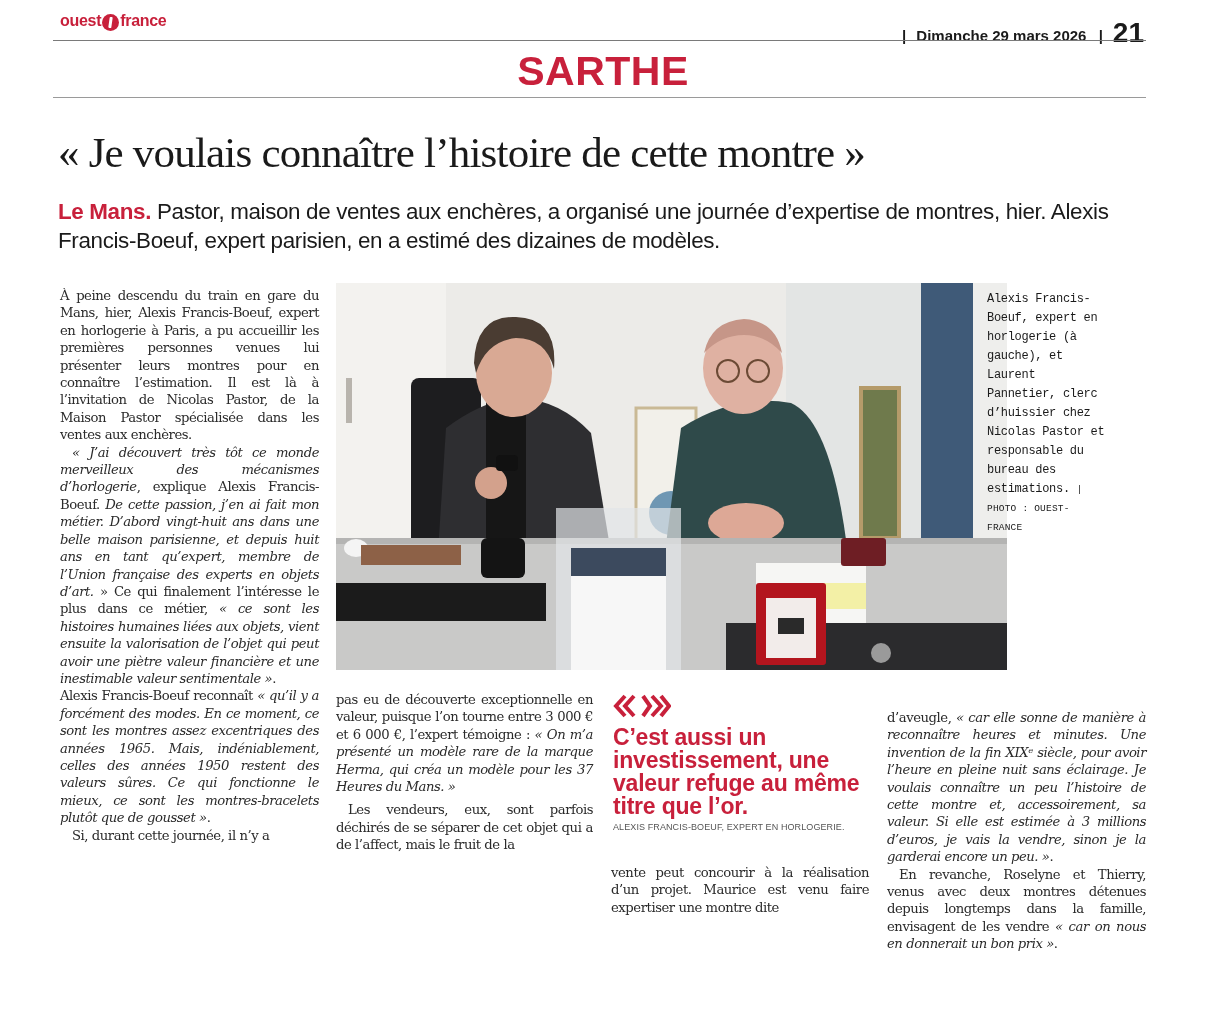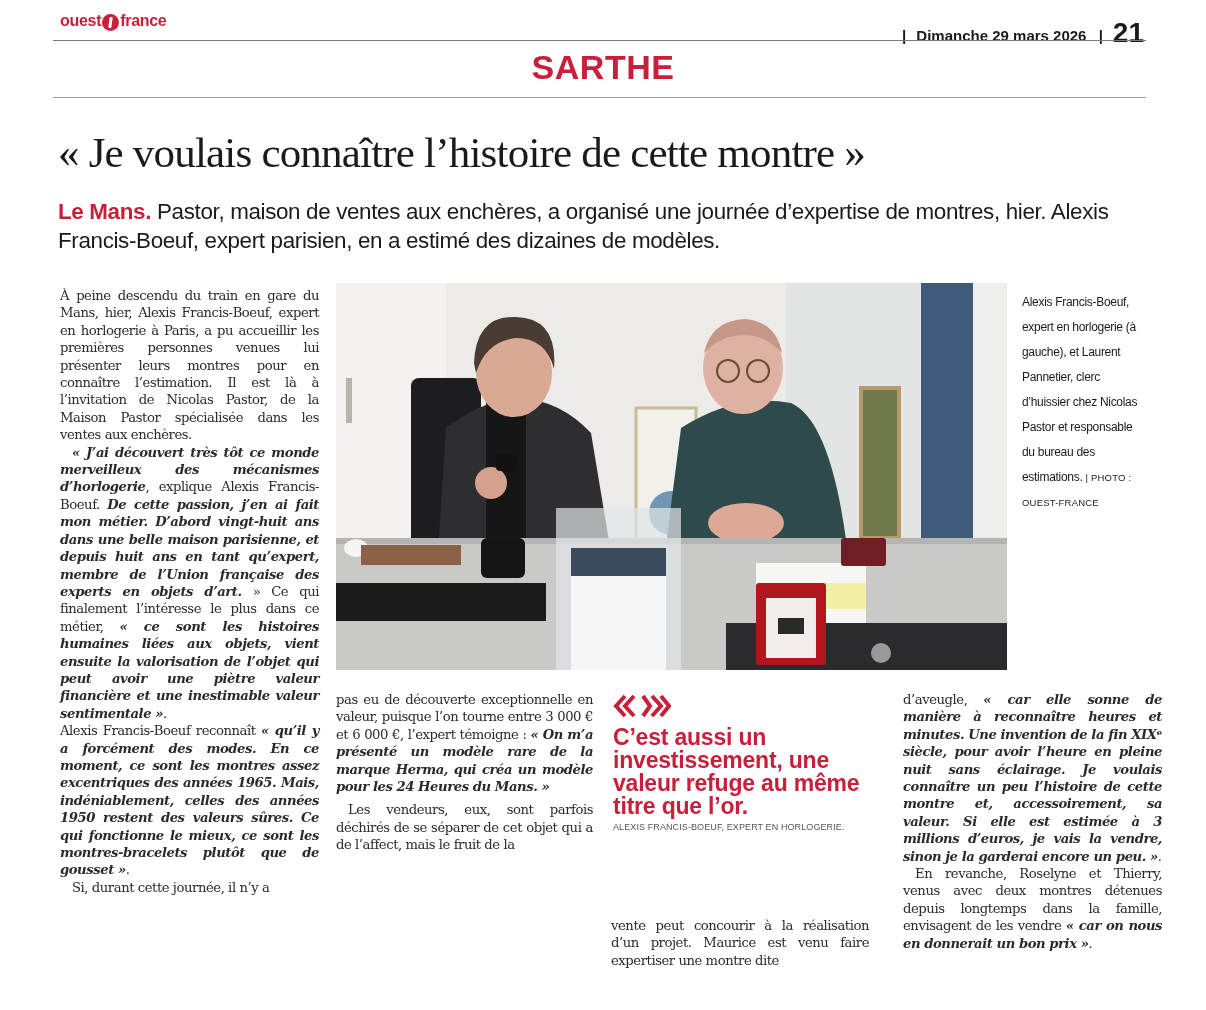--- a/index.html
+++ b/index.html
@@ -7,43 +7,43 @@
   .abs { position: absolute; }
 
   
   .logo { left: 60px; top: 12px; font-family: "Liberation Sans", sans-serif; font-weight: bold; font-size: 16px; color: #c8203b; letter-spacing: -0.3px; display: flex; align-items: center; }
   .logo .ball { display: inline-block; width: 17px; height: 17px; border-radius: 50%; background: #c8203b; margin: 0 1px; position: relative; top: 1px; }
   .logo .ball::after { content: ""; position: absolute; left: 7px; top: 3px; width: 3px; height: 11px; background: #fff; border-radius: 1px; transform: rotate(8deg); }
   .date { right: 62px; top: 16px; font-family: "Liberation Sans", sans-serif; font-weight: bold; font-size: 15px; color: #1a1a1a; }
   .date .sep { margin: 0 6px 0 0; }
   .date .page { font-size: 28px; margin-left: 4px; position: relative; top: 1px; }
   .rule1 { left: 53px; top: 40px; width: 1093px; height: 1px; background: #7a7a7a; }
-  .section { left: 0; width: 1206px; top: 48px; text-align: center; font-family: "Liberation Sans", sans-serif; font-weight: bold; font-size: 34px; color: #c8203b; letter-spacing: 0.5px; }
+  .section { left: 0; width: 1206px; top: 48px; text-align: center; font-family: "Liberation Sans", sans-serif; font-weight: bold; font-size: 41px; color: #c8203b; letter-spacing: 0.5px; }
   .rule2 { left: 53px; top: 97px; width: 1093px; height: 1px; background: #9a9a9a; }
 
   
   .headline { left: 58px; top: 128px; width: 1100px; font-family: "Liberation Serif", serif; font-size: 43px; color: #1a1a1a; letter-spacing: -0.8px; white-space: nowrap; }
   .lede { left: 58px; top: 197px; width: 1100px; font-family: "Liberation Sans", sans-serif; font-size: 22.4px; line-height: 29px; color: #1a1a1a; letter-spacing: -0.35px; }
   .lede .place { color: #c8203b; font-weight: bold; margin-right: 6px; }
 
   
   .col { font-family: "DejaVu Serif", serif; font-size: 13.2px; line-height: 17.4px; color: #2a2a2a; text-align: justify; hyphens: manual; letter-spacing: -0.45px; }
   .col p { margin: 0; }
   .col .ind { text-indent: 12px; }
-  .col em { font-style: italic; font-weight: bold; }
+  .col em { font-style: italic; font-weight: normal; }
   .col1 { left: 60px; top: 287px; width: 259px; }
   .subhead { font-family: "Liberation Sans", sans-serif; font-weight: bold; font-size: 16.2px; line-height: 19px; color: #1a1a1a; margin: 10px 0 10px 0 !important; text-align: left; letter-spacing: -0.3px; }
 
   .col2 { left: 336px; top: 691px; width: 257px; }
-  .col3b { left: 611px; top: 917px; width: 258px; }
-  .col4 { left: 887px; top: 691px; width: 259px; margin-left: 16px; }
+  .col3b { left: 611px; top: 864px; width: 258px; }
+  .col4 { left: 887px; top: 709px; width: 259px; }
 
   
   .photo { left: 336px; top: 283px; width: 671px; height: 387px; overflow: hidden; background: #e9e6e2; }
-  .caption { left: 1022px; top: 290px; width: 118px; font-family: Liberation Sans, sans-serif; font-size: 12px; line-height: 25px; color: #1a1a1a; letter-spacing: -0.3px; }
+  .caption { left: 987px; top: 290px; width: 118px; font-family: Liberation Mono, monospace; font-size: 12px; line-height: 19px; color: #1a1a1a; letter-spacing: -0.3px; }
   .caption .credit { font-size: 9.5px; letter-spacing: 0.2px; }
 
   
   .pq-icon { left: 613px; top: 693px; }
   .pq-text { left: 613px; top: 726px; width: 250px; font-family: "Liberation Sans", sans-serif; font-weight: bold; font-size: 23px; line-height: 23px; color: #c8203b; letter-spacing: -0.2px; }
   .pq-author { left: 613px; top: 820px; width: 250px; font-family: "Liberation Sans", sans-serif; font-size: 9px; line-height: 14px; color: #555; letter-spacing: 0.1px; }
 </style>
 </head>
 <body>
 
@@ -127,21 +127,21 @@
     <circle cx="545" cy="370" r="10" fill="#9a9a9a"></circle>
   </svg>
 </div>
 
 <div class="abs caption">
   <span>Alexis Francis-Boeuf, expert en horlogerie (à gauche), et Laurent Pannetier, clerc d’huissier chez Nicolas Pastor et responsable du bureau des estimations.</span>
   <span class="credit">| PHOTO : OUEST-FRANCE</span>
 </div>
 
 <div class="abs col col2">
-  <p><span>pas eu de découverte exceptionnelle en valeur, puisque l’on tourne entre 3 000 € et 6 000 €, l’expert témoigne : </span><em>« On m’a présenté un modèle rare de la marque Herma, qui créa un modèle pour les 24 Heures du Mans. »</em></p>
+  <p><span>pas eu de découverte exceptionnelle en valeur, puisque l’on tourne entre 3 000 € et 6 000 €, l’expert témoigne : </span><em>« On m’a présenté un modèle rare de la marque Herma, qui créa un modèle pour les 37 Heures du Mans. »</em></p>
   <p class="ind" style="margin-top:6px">Les vendeurs, eux, sont parfois déchirés de se séparer de cet objet qui a de l’affect, mais le fruit de la</p>
 </div>
 
 <div class="abs pq-icon">
   <svg width="58" height="26" viewBox="0 0 58 26" xmlns="http://www.w3.org/2000/svg">
     <polyline points="12,3 3,13 12,23" fill="none" stroke="#c8203b" stroke-width="4"></polyline>
     <polyline points="21,3 12,13 21,23" fill="none" stroke="#c8203b" stroke-width="4"></polyline>
     <polyline points="30,3 37,13 30,23" fill="none" stroke="#c8203b" stroke-width="4"></polyline>
     <polyline points="39,3 48,13 39,23" fill="none" stroke="#c8203b" stroke-width="4"></polyline>
     <polyline points="48,3 56,13 48,23" fill="none" stroke="#c8203b" stroke-width="4"></polyline>

